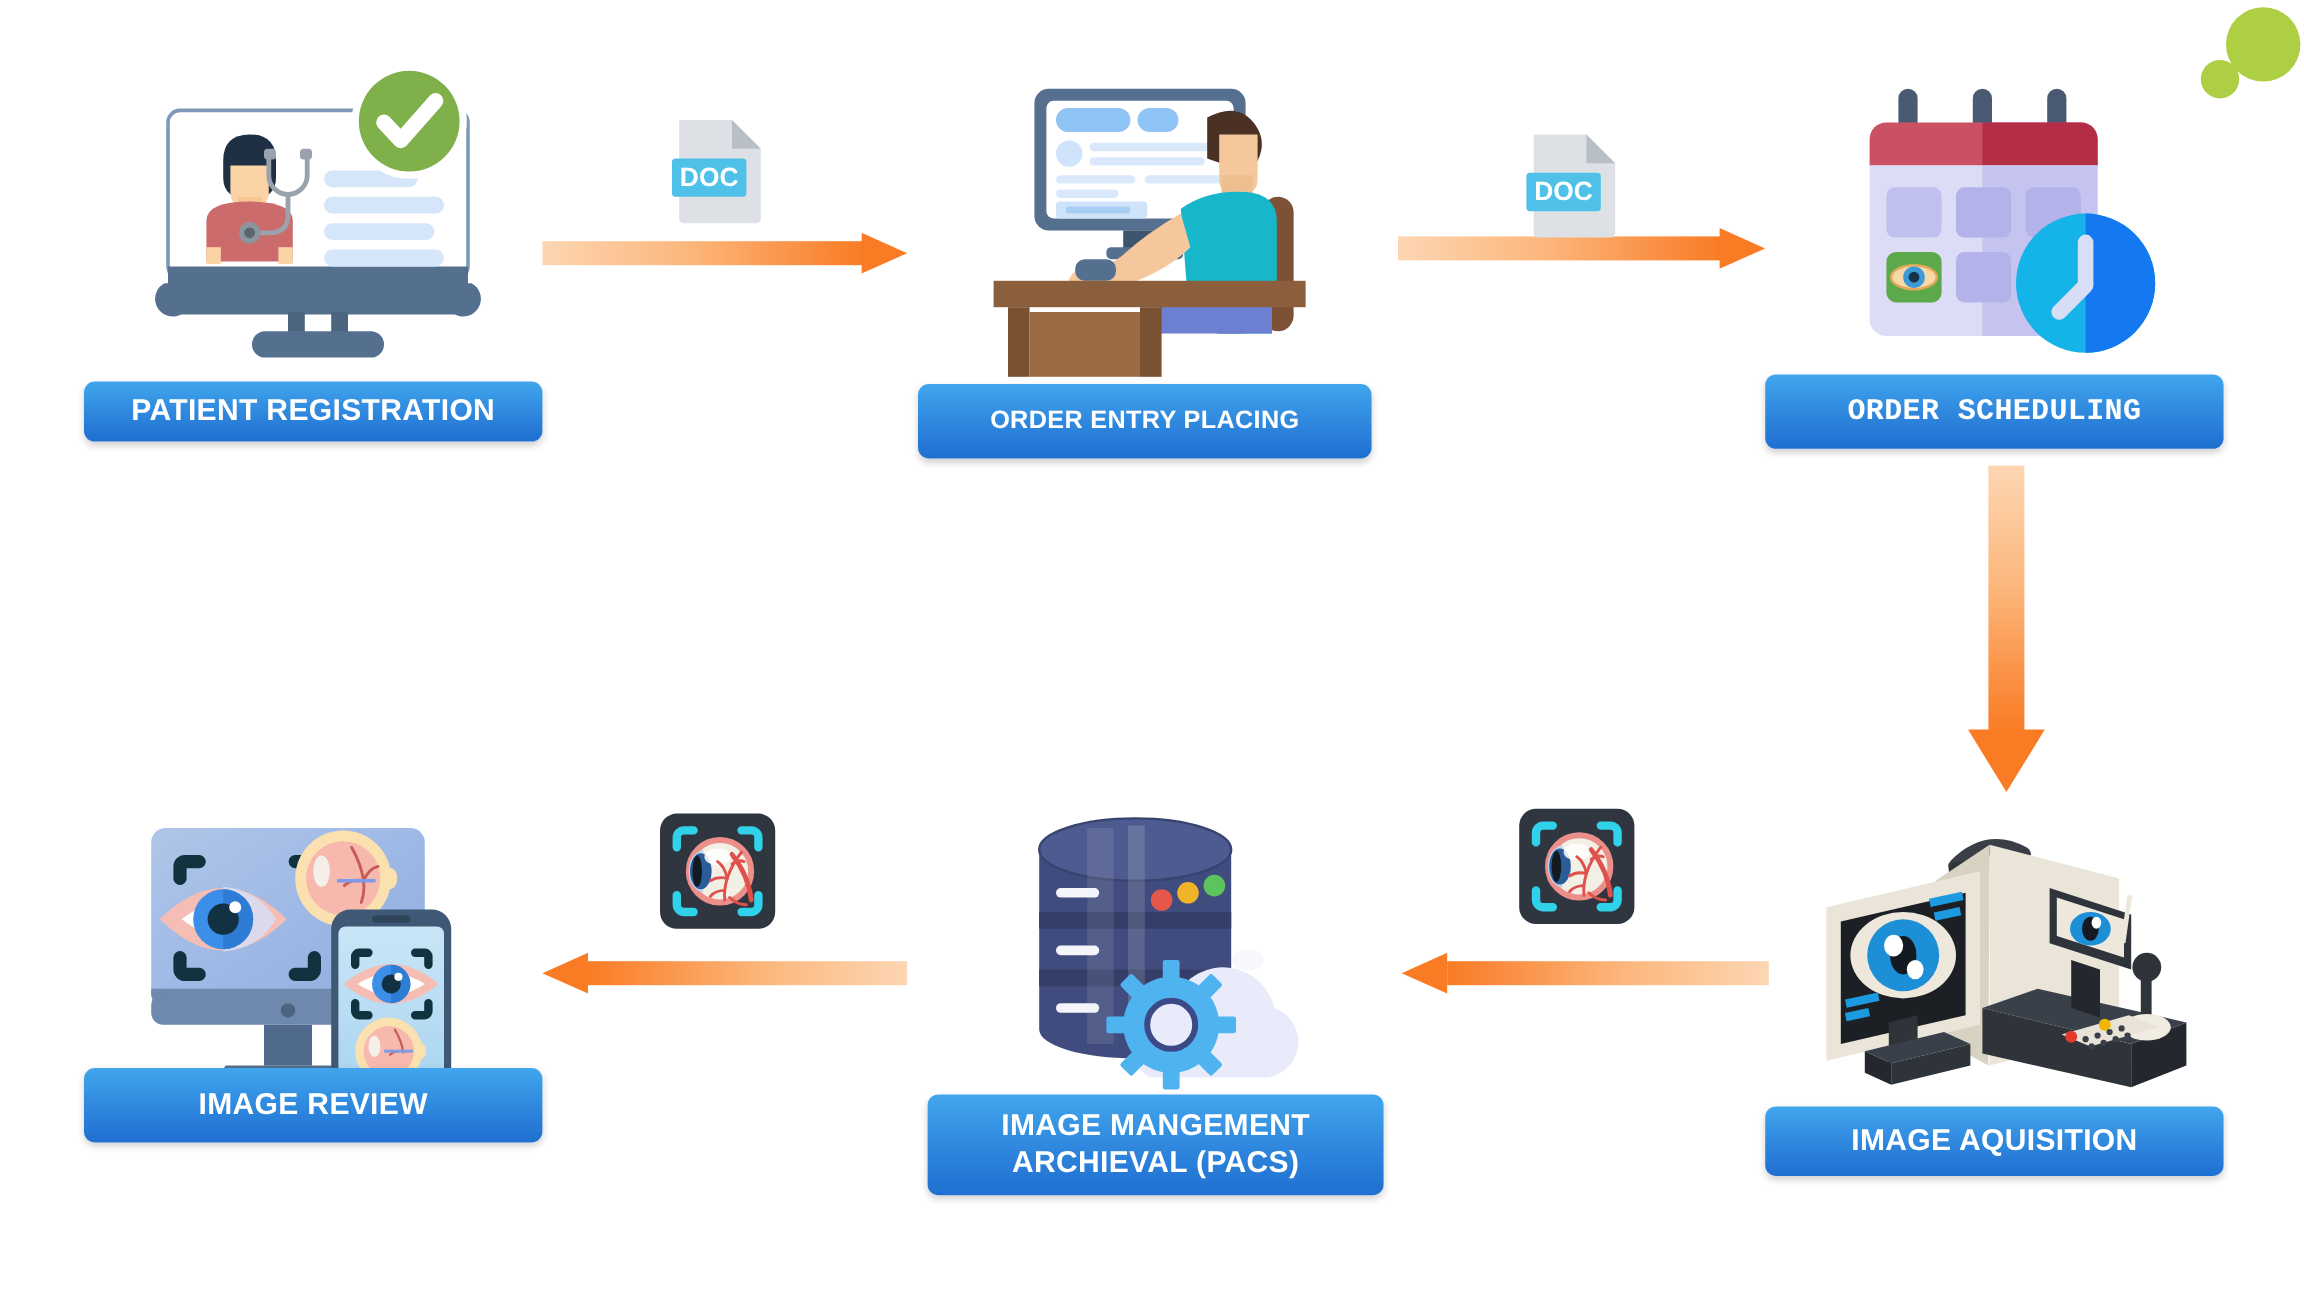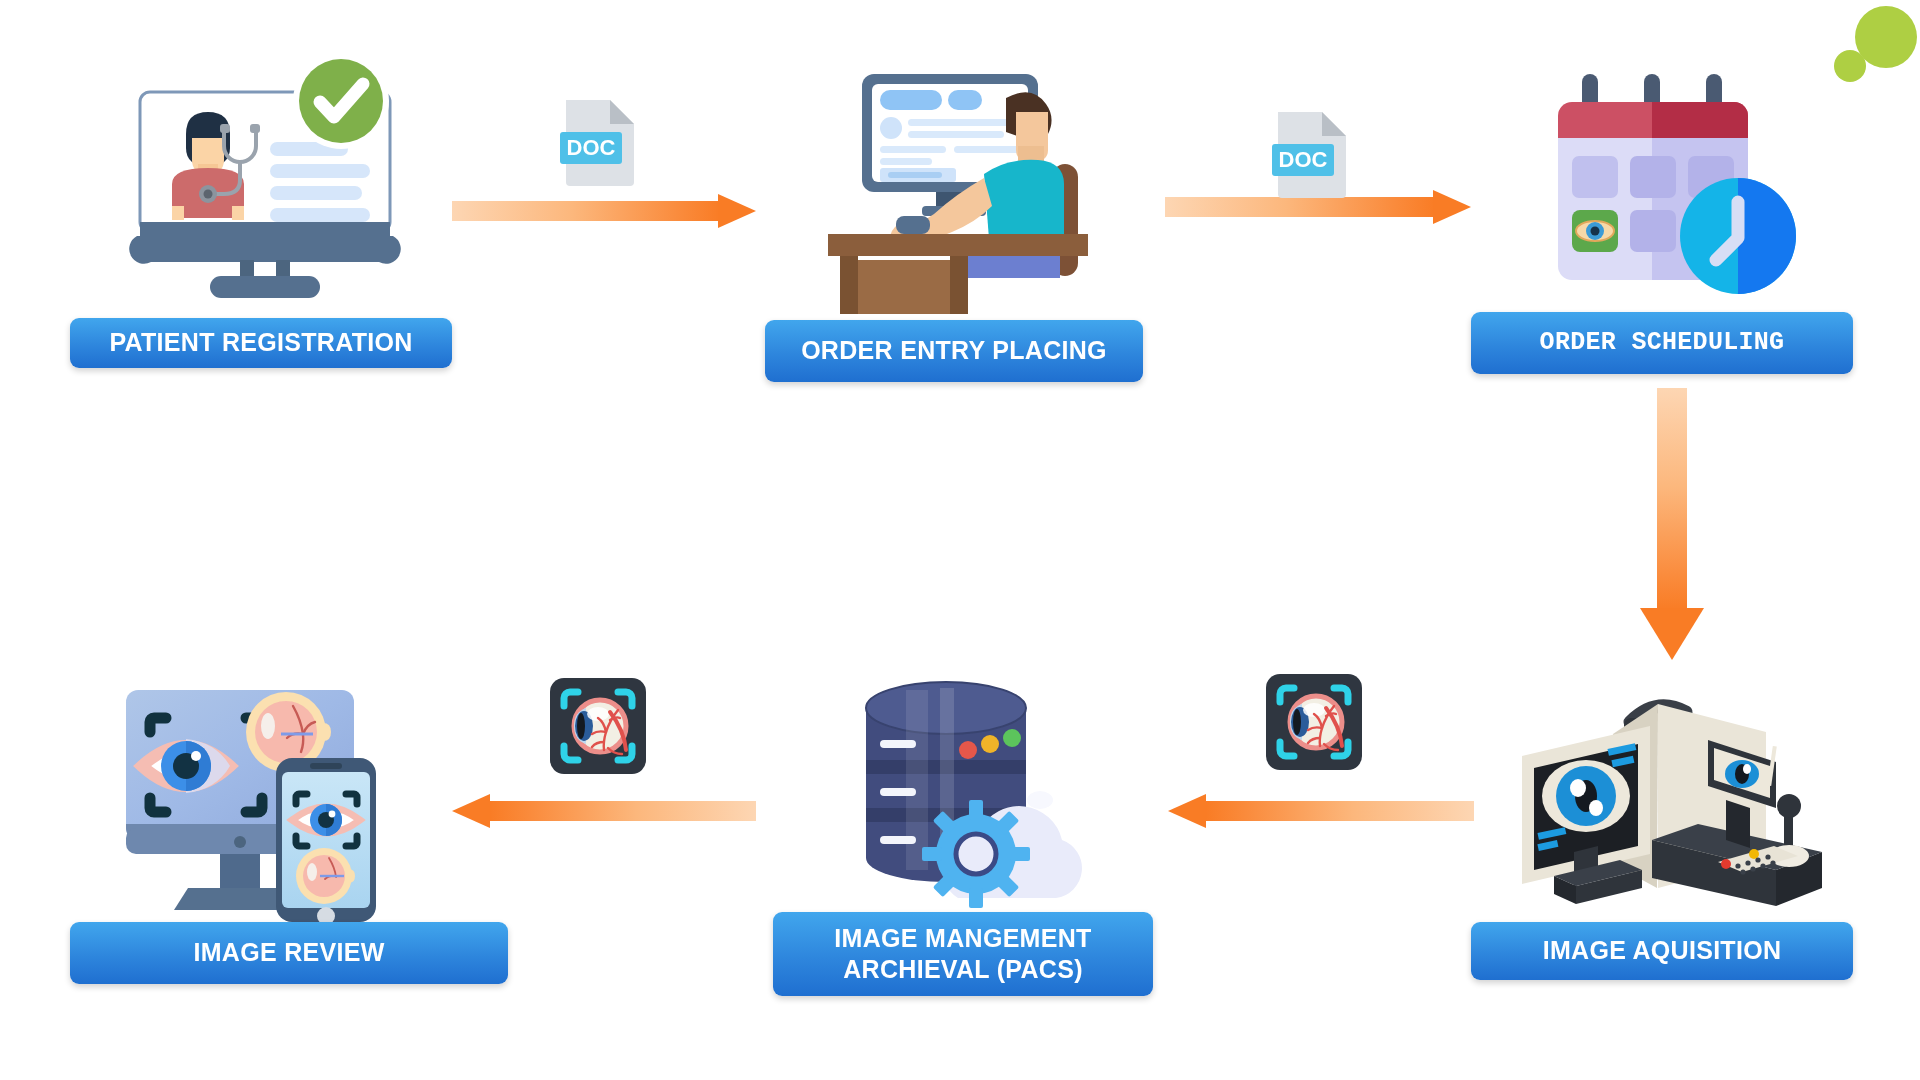--- a/index.html
+++ b/index.html
@@ -24,23 +24,23 @@
     color: #ffffff;
     font-weight: bold;
     letter-spacing: 0.3px;
     display: flex; align-items: center; justify-content: center;
     text-align: center;
     box-shadow: 0 3px 6px rgba(0,0,0,0.18);
     line-height: 1.25;
     padding: 6px 10px;
   }
   #btn-patient-registration { left: 70px;   top: 318px; width: 382px; height: 50px; font-size: 25px; }
-  #btn-order-entry          { left: 765px;  top: 320px; width: 378px; height: 62px; font-size: 25px; }
+  #btn-order-entry          { left: 765px;  top: 320px; width: 378px; height: 62px; font-size: 21px; }
   #btn-order-scheduling     { left: 1471px; top: 312px; width: 382px; height: 62px; font-size: 25px; font-family: Liberation Mono, monospace; }
-  #btn-image-review         { left: 70px;   top: 922px; width: 438px; height: 62px; font-size: 25px; }
+  #btn-image-review         { left: 70px;   top: 890px; width: 382px; height: 62px; font-size: 25px; }
   #btn-pacs                 { left: 773px;  top: 912px; width: 380px; height: 84px; font-size: 25px; }
   #btn-image-acquisition    { left: 1471px; top: 922px; width: 382px; height: 58px; font-size: 25px; }
 
   
   .arrow-h { position: absolute; height: 34px; }
   .arrow-h .shaft {
     position: absolute; left: 0; top: 7px; height: 20px;
     background: linear-gradient(90deg, #FDD6B3 0%, #FCB77C 45%, #FA8B3C 85%, #F97C25 100%);
   }
   .arrow-h .head {

